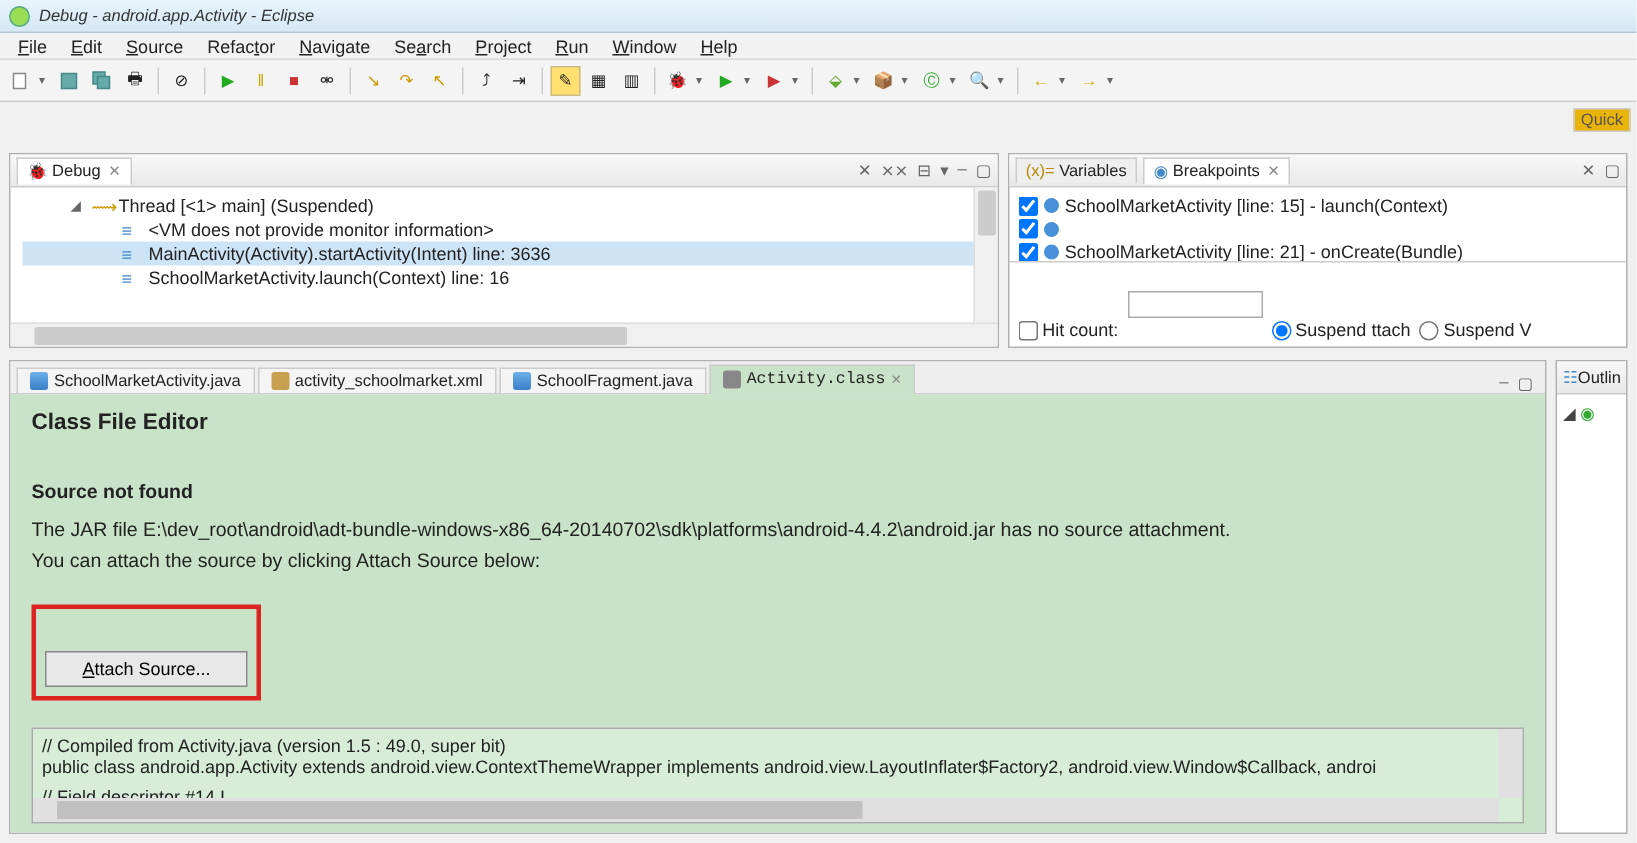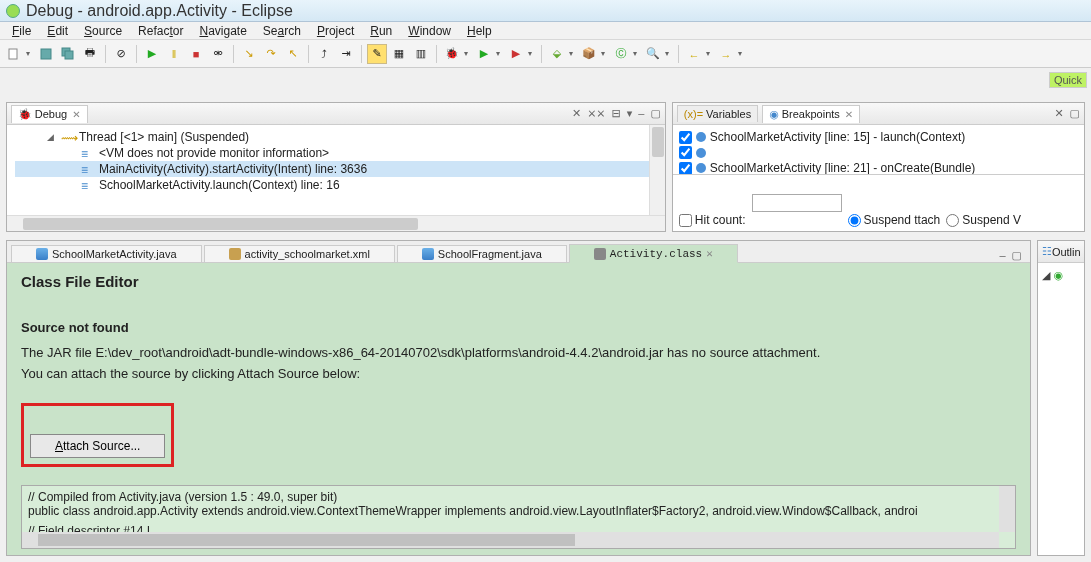--- a/index.html
+++ b/index.html
@@ -1,33 +1,33 @@
 <!DOCTYPE html>
 <html><head>
 <meta charset="utf-8">
 <style>
   * { box-sizing: border-box; margin: 0; padding: 0; }
   body { font-family: "Segoe UI", Tahoma, sans-serif; font-size: 12px; color: #222; background: #f0f0f0; width: 1091px; height: 562px; overflow: hidden; position: relative; }
   
   
   .titlebar { height: 22px; background: linear-gradient(#e8f4fb, #d5e8f5); border-bottom: 1px solid #b0c4d6; display: flex; align-items: center; padding: 0 6px; }
   .titlebar .icon { width: 14px; height: 14px; border: 1px solid #5a8; border-radius: 50%; background: #9d5; margin-right: 6px; }
-  .titlebar .title { font-size: 16px; color: #333; }
+  .titlebar .title { font-size: 11px; color: #333; font-style: italic; }
   
   
   .menubar { height: 18px; background: #f2f2f2; display: flex; align-items: center; padding: 0 4px; border-bottom: 1px solid #d8d8d8; }
   .menubar .item { padding: 2px 8px; cursor: pointer; }
   .menubar .item .ul { text-decoration: underline; }
   
   
   .toolbar { height: 28px; background: #f4f4f4; border-bottom: 1px solid #ccc; display: flex; align-items: center; padding: 0 4px; gap: 2px; }
   .toolbar .btn { width: 20px; height: 20px; display: flex; align-items: center; justify-content: center; border: 1px solid transparent; cursor: pointer; font-size: 11px; }
   .toolbar .sep { width: 1px; height: 18px; background: #ccc; margin: 0 3px; }
   .toolbar .drop { width: 8px; font-size: 8px; color: #666; }
-  .quick { position: absolute; right: 4px; top: 72px; font-size: 11px; color: #555; border: 1px solid #ccc; padding: 1px 4px; background: #bef264; }
+  .quick { position: absolute; right: 4px; top: 72px; font-size: 11px; color: #555; border: 1px solid #ccc; padding: 1px 4px; background: #eab308; }
   
   
   .main { position: absolute; top: 102px; left: 0; right: 0; bottom: 0; display: flex; gap: 6px; padding: 0 6px; }
   
   .pane { background: #fff; border: 1px solid #b0b0b0; display: flex; flex-direction: column; position: relative; }
   
   
   .debug-pane { flex: 1.6; height: 130px; }
   .pane-header { height: 22px; background: linear-gradient(#f8f8f8,#e8e8e8); border-bottom: 1px solid #ccc; display: flex; align-items: center; padding: 0 4px; gap: 4px; }
   .tab { display: flex; align-items: center; gap: 3px; padding: 2px 6px; background: #fff; border: 1px solid #ccc; border-bottom: none; font-size: 11px; }
@@ -56,21 +56,21 @@
   .bp-row input[type=checkbox] { width: 13px; height: 13px; }
   .bp-dot { width: 10px; height: 10px; border-radius: 50%; background: #4a90d9; }
   .hit-bar { border-top: 1px solid #ccc; padding: 4px 6px; display: flex; align-items: center; gap: 6px; font-size: 12px; }
   .hit-bar input[type=text] { width: 90px; height: 18px; border: 1px solid #aaa; }
   .hit-bar label { display: flex; align-items: flex-end; gap: 3px; margin-top: 34px; }
   
   
   .bottom { position: absolute; top: 240px; left: 6px; right: 6px; bottom: 6px; display: flex; gap: 6px; }
   .editor-pane { flex: 1; display: flex; flex-direction: column; border: 1px solid #b0b0b0; background: #fff; }
   .editor-tabs { height: 22px; background: #eee; border-bottom: 1px solid #ccc; display: flex; align-items: flex-end; padding: 0 4px; gap: 2px; }
-  .etab { display: flex; align-items: center; gap: 4px; padding: 2px 24px; background: #f4f4f4; border: 1px solid #ccc; border-bottom: none; font-size: 11px; cursor: pointer; }
+  .etab { display: flex; align-items: center; gap: 4px; padding: 2px 8px; background: #f4f4f4; border: 1px solid #ccc; border-bottom: none; font-size: 11px; cursor: pointer; }
   .etab.active { background: #c9e3c9; border-bottom: 1px solid #c9e3c9; position: relative; top: 1px; font-family: Liberation Mono, monospace; }
   .etab .ficon { width: 12px; height: 12px; display: inline-block; }
   .editor-tools { margin-left: auto; display: flex; gap: 6px; padding-right: 4px; color: #666; font-size: 11px; }
   
   .editor-body { flex: 1; background: #c9e3c9; padding: 10px 14px; overflow: hidden; position: relative; font-size: 13px; color: #222; }
   .editor-body h3 { font-size: 15px; font-weight: bold; margin-bottom: 30px; }
   .editor-body .sub { font-weight: bold; margin-bottom: 10px; }
   .editor-body .info { margin-bottom: 6px; }
   .attach-btn { margin-top: 22px; padding: 4px 24px; background: #e8e8e8; border: 1px solid #888; cursor: pointer; font-size: 12px; }
   .attach-box { display: inline-block; border: 3px solid #d22; padding: 6px; margin-top: 16px; }

